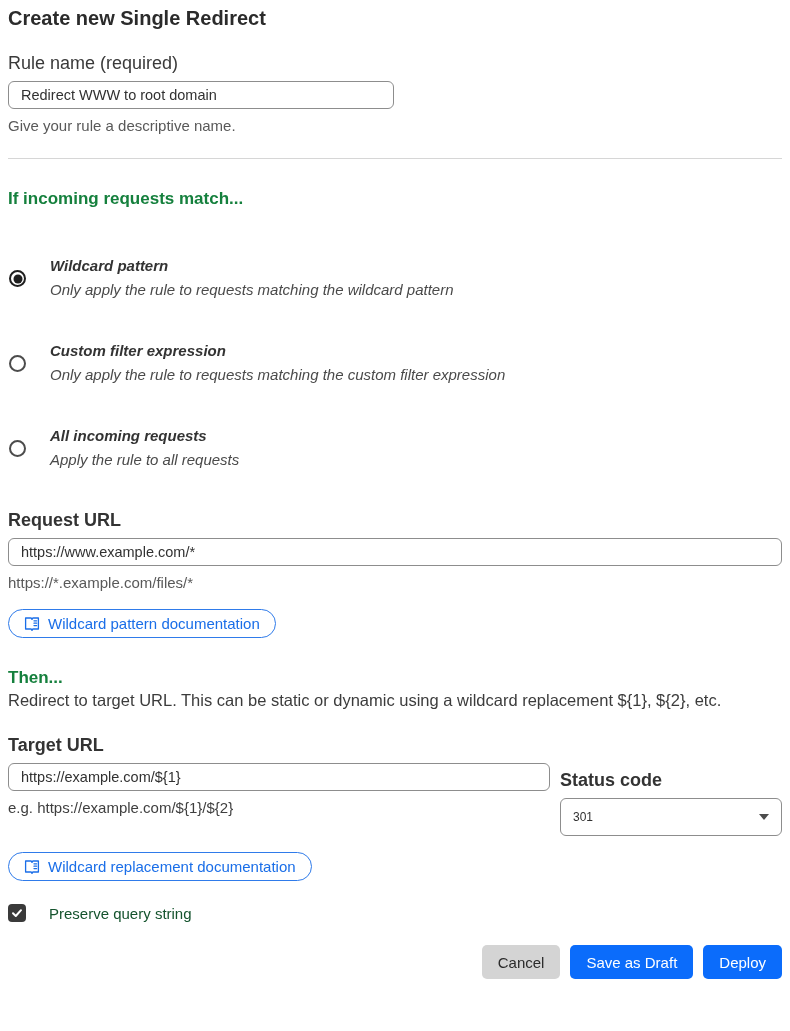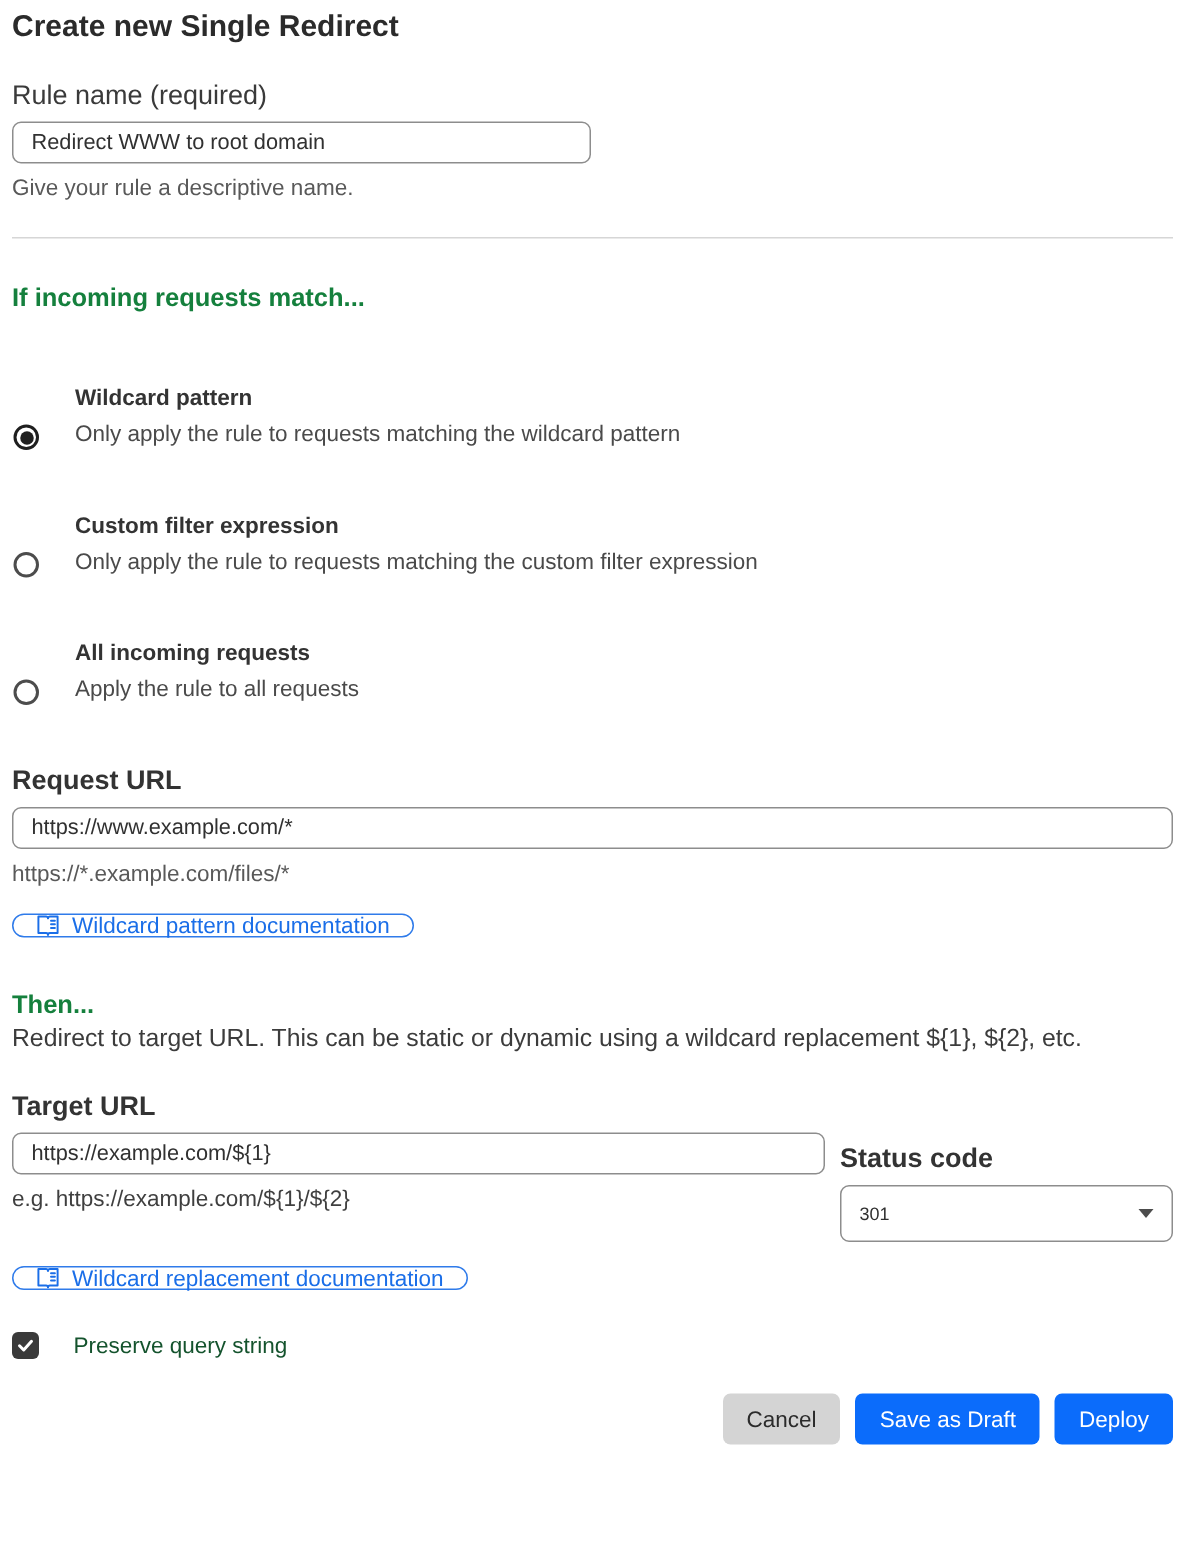--- a/index.html
+++ b/index.html
@@ -53,23 +53,24 @@
   h2.section-heading {
     font-size: 17px;
     font-weight: 700;
     color: #15803d;
     line-height: 22px;
     margin-top: 29px;
   }
   .radio-group { margin-top: 45px; }
   .radio-option {
     display: flex;
-    align-items: flex-end;
+    align-items: center;
     margin-bottom: 40px;
     cursor: pointer;
+    font-style: italic;
   }
   .radio-circle {
     width: 17px;
     height: 17px;
     border: 2px solid #4c4c4c;
     border-radius: 50%;
     margin: 2px 0 0 1px;
     flex: 0 0 auto;
     position: relative;
     background: #fff;
@@ -96,21 +97,21 @@
     color: #4a4a4a;
     line-height: 21px;
     margin-top: 3px;
   }
   .request-url-block { margin-top: 6px; }
   .doc-pill {
     display: inline-flex;
     align-items: center;
     gap: 8px;
     margin-top: 16px;
-    height: 16px;
+    height: 29px;
     padding: 0 15px;
     border: 1px solid #2f7bea;
     border-radius: 999px;
     background: #fff;
     color: #1a6ee8;
     font-family: "Liberation Sans", sans-serif;
     font-size: 15px;
     cursor: pointer;
   }
   .doc-pill svg { flex: 0 0 auto; }

